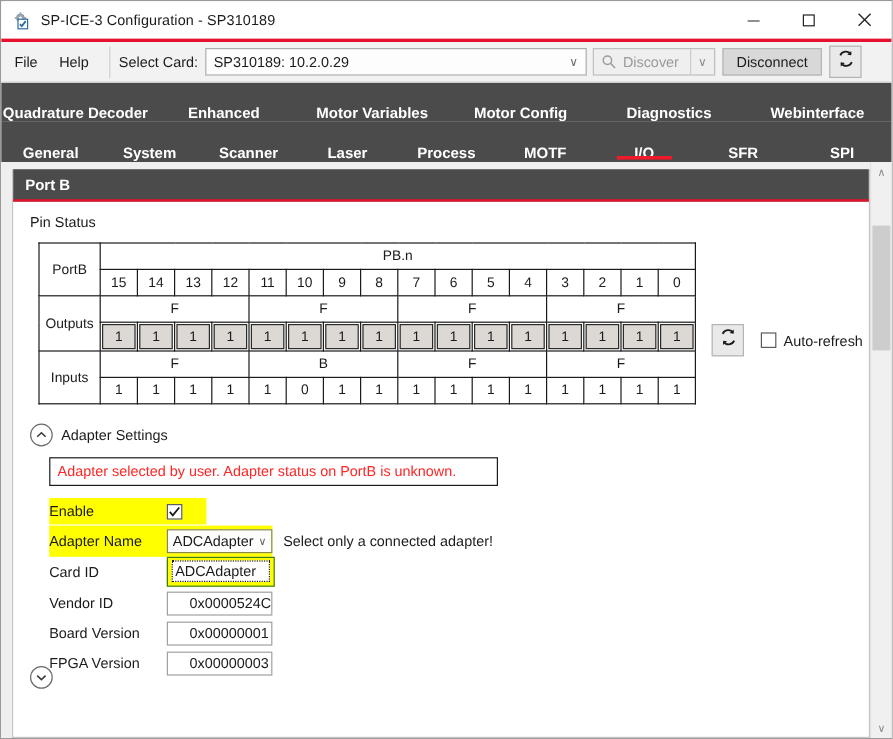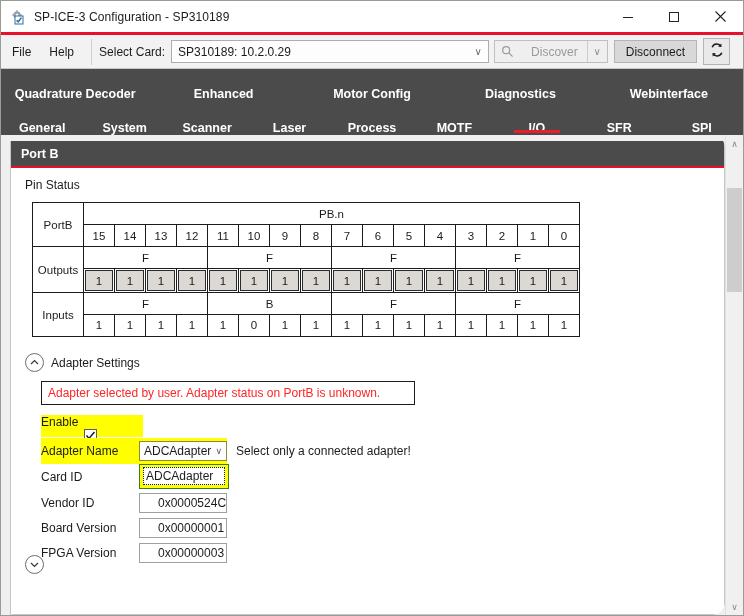--- a/index.html
+++ b/index.html
@@ -92,21 +92,21 @@
   #select-card-combo { width: 318px; margin-right: 5px; }
 
   .split-btn {
     height: 23px; display: flex; align-items: center;
     background: #efefef; border: 1px solid #bfbfbf;
     box-sizing: border-box; margin-right: 6px;
   }
   .split-btn .sb-main {
     display: flex; align-items: center;
     padding: 0 9px 0 6px; height: 100%;
-    font-size: 12px; color: #9a9a9a; gap: 12px;
+    font-size: 12px; color: #9a9a9a;
   }
   .split-btn .sb-div { width: 1px; height: 21px; background: #cccccc; }
   .split-btn .sb-arrow { width: 19px; text-align: center; color: #8d8d8d; font-size: 10px; }
 
   .btn {
     height: 23px; padding: 0 11px;
     background: #d8d8d8; border: 1px solid #b4b4b4;
     font-size: 12px; color: #1b1b1b;
     display: flex; align-items: center; box-sizing: border-box;
   }
@@ -148,21 +148,20 @@
     min-height: 0;
     position: relative;
   }
   .content {
     flex: 1 1 auto;
     background: #efefef;
     padding: 6px 0 0 9px;
     min-width: 0;
     position: relative;
     overflow: hidden;
-    border-radius: 13px;
   }
   .panel {
     background: #ffffff;
     border: 1px solid #c6c6c6;
     border-top: none;
     height: 100%;
     box-sizing: border-box;
     position: relative;
   }
   .panel-header {
@@ -402,20 +401,23 @@
       </span>
     </div>
   </div>
 
   <div class="tabbar" id="tabrow1">
       <div class="tab">
         <span>Quadrature Decoder</span>
       </div>
       <div class="tab">
         <span>Enhanced</span>
+      </div>
+      <div class="tab">
+        <span>Motor Variables</span>
       </div>
       <div class="tab">
         <span>Motor Config</span>
       </div>
       <div class="tab">
         <span>Diagnostics</span>
       </div>
       <div class="tab">
         <span>Webinterface</span>
       </div>
@@ -593,39 +595,55 @@
                     </td>
                     <td class="bit">
                       <span class="inval">1</span>
                     </td>
                     <td class="bit">
                       <span class="inval">1</span>
                     </td>
                   </tr>
                 </tbody>
             </table>
+            <div class="refresh-col">
+              <div class="icon-btn">
+                <span>
+                  <svg width="16" height="16" viewBox="0 0 16 16">
+                    <path d="M3.2 5.2 A5 5 0 0 1 12 4.3" fill="none" stroke="#1b1b1b" stroke-width="1.5"></path>
+                    <path d="M12.8 10.8 A5 5 0 0 1 4 11.7" fill="none" stroke="#1b1b1b" stroke-width="1.5"></path>
+                    <path d="M12.4 1.6 L12.4 5.1 L9 4.6 Z" fill="#1b1b1b"></path>
+                    <path d="M3.6 14.4 L3.6 10.9 L7 11.4 Z" fill="#1b1b1b"></path>
+                  </svg>
+                </span>
+              </div>
+              <div class="chk-wrap">
+                <span class="checkbox" id="auto-refresh-box"></span>
+                <span class="chk-label">Auto-refresh</span>
+              </div>
+            </div>
           </div>
 
           <div class="adapter-head">
             <span class="collapse-circle">
               <svg width="9" height="7" viewBox="0 0 9 7">
                   <path d="M1 5 L4.5 1.6 L8 5" fill="none" stroke="#3a3a3a" stroke-width="1.3"></path>
                 </svg>
             </span>
             <span class="adapter-head-label">Adapter Settings</span>
           </div>
 
           <div class="warn-box">
             <span>Adapter selected by user. Adapter status on PortB is unknown.</span>
           </div>
 
           <div class="form">
 
             <div class="frow">
-              <span class="hlwrap" style="height:22px;padding-right:4px;flex-direction:column;">
+              <span class="hlwrap" style="height:22px;padding-right:20px;">
                 <span class="flabel">Enable</span>
                 <span class="checkbox">
                   <svg width="11" height="11" viewBox="0 0 11 11">
                       <path d="M1.5 5.6 L4 8.4 L9.4 1.9" fill="none" stroke="#1b1b1b" stroke-width="1.5"></path>
                     </svg>
                 </span>
               </span>
             </div>
 
 

